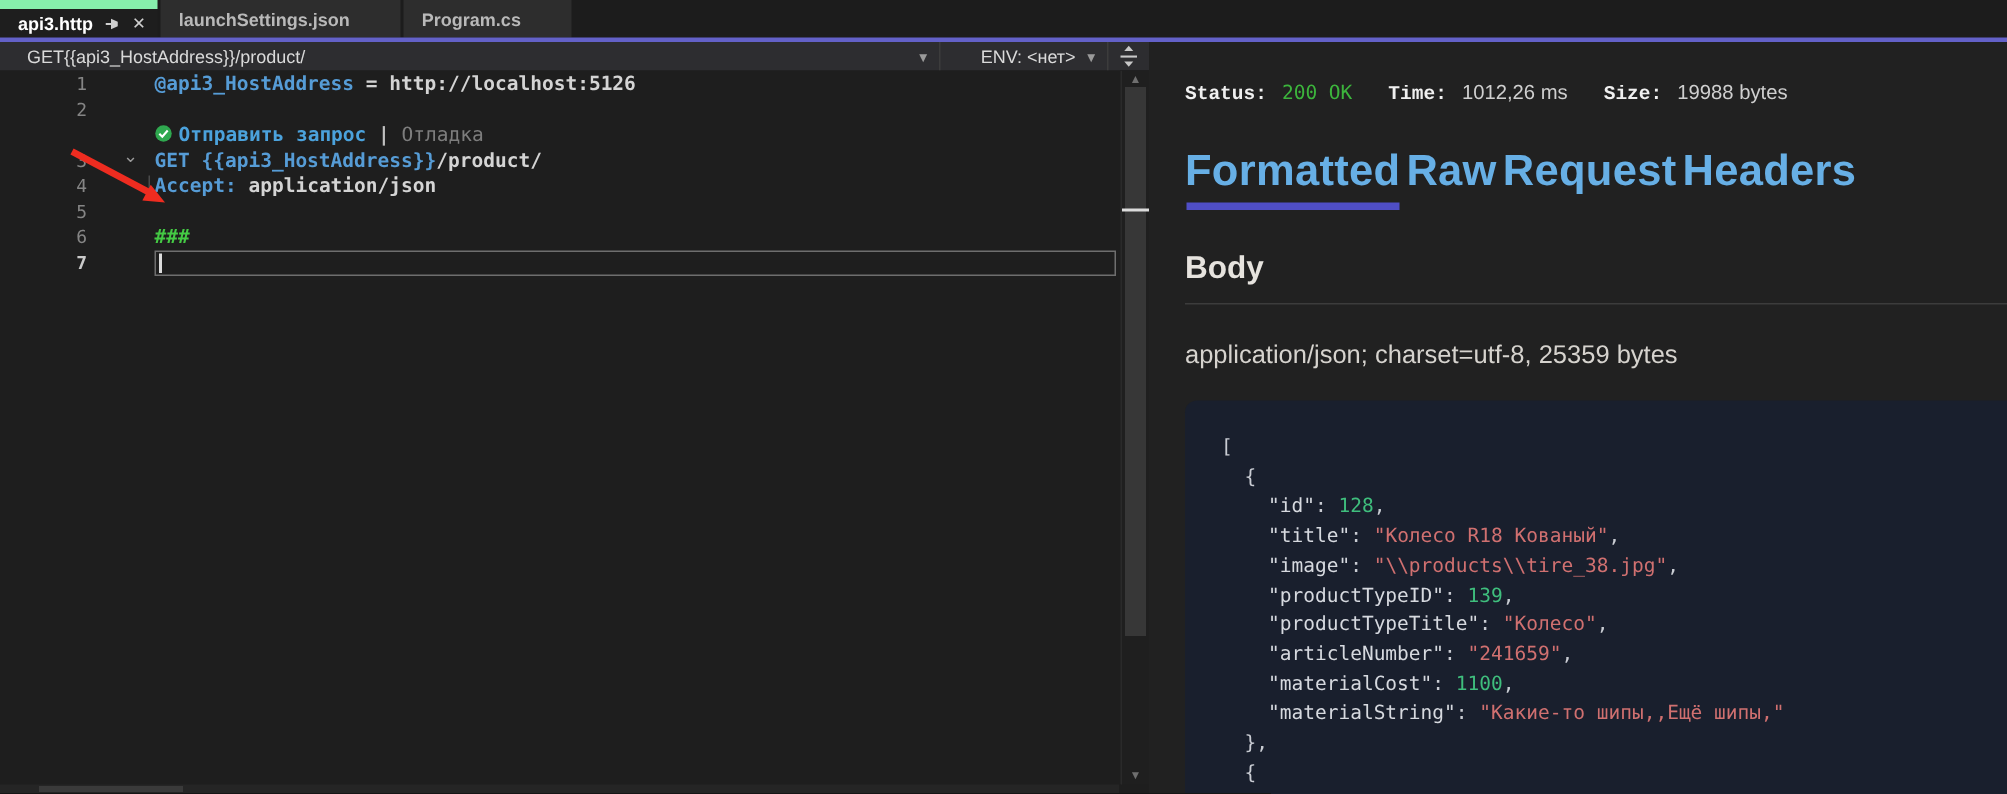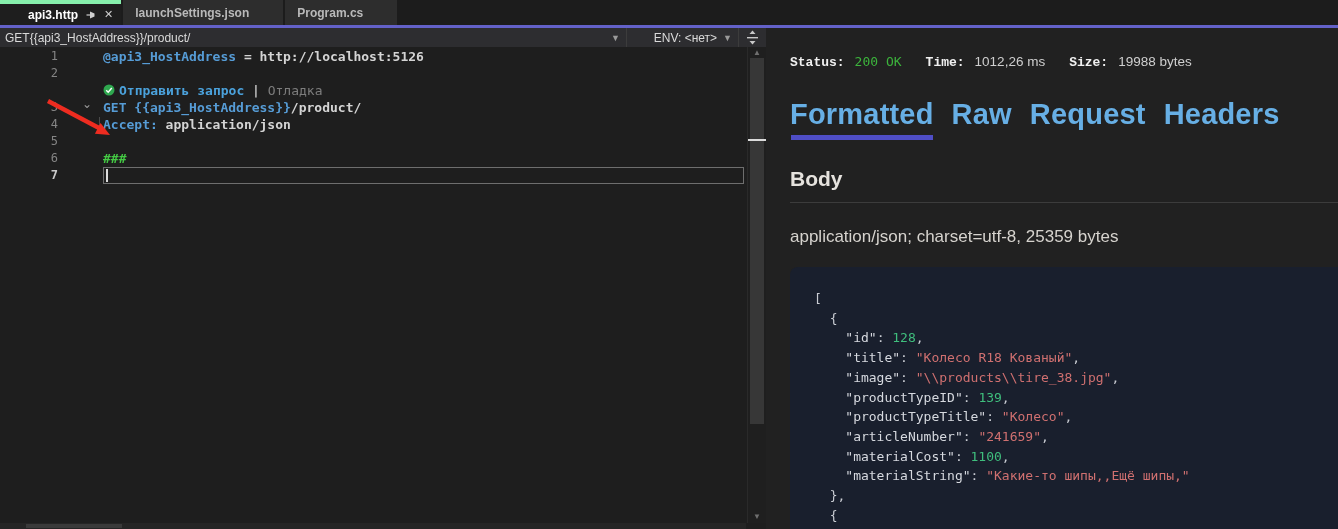--- a/index.html
+++ b/index.html
@@ -9,31 +9,31 @@
     --jsonBg:#191f2d; --jsonPunct:#c9ccd3; --jsonKey:#d6d9df; --jsonString:#d07070; --jsonNumber:#3fbe7d;
   }
   *{margin:0;padding:0;box-sizing:border-box;}
   html,body{background:#111;}
   #window{position:relative;width:1338px;height:529px;background:#1e1e1e;overflow:hidden;
           font-family:"Liberation Sans",sans-serif;}
   
   .tabstrip{position:absolute;left:0;top:0;right:0;height:25px;background:#1c1c1c;display:flex;}
   .accentline{position:absolute;left:0;top:25px;right:0;height:3px;background:var(--accent);}
   .tab{height:25px;display:flex;align-items:center;font-size:12px;margin-right:2px;cursor:default;font-weight:bold;}
-  .tab.active{background:#1e1e1e;border-top:4px solid #86efac;color:#fff;font-weight:bold;
-              padding:0 8px 0 28px;gap:7px;}
+  .tab.active{background:#1e1e1e;border-top:6px solid #86efac;color:#fff;font-weight:bold;
+              padding:0 8px 0 12px;gap:7px;}
   .tab.inactive{background:#2d2d2d;color:#b9b9b9;padding:0 34px 0 12px;}
   .tabicon{display:flex;align-items:center;color:#cfcfcf;}
   .tab .x{font-size:11px;color:#cfcfcf;font-weight:normal;}
   
   .toolbar{position:absolute;left:0;top:28px;width:766px;height:19px;background:#2d2d30;
            display:flex;align-items:stretch;font-size:12px;color:#dadada;}
   .combo{display:flex;align-items:center;}
   .combo .chev{color:#9a9a9a;font-size:9px;margin-left:6px;}
-  .combo.url{flex:1;padding:0 6px 0 5px;border-right:1px solid #3c3c3c;}
+  .combo.url{flex:1;padding:0 6px 0 18px;border-right:1px solid #3c3c3c;}
   .combo.url .lbl{flex:1;white-space:nowrap;overflow:hidden;}
   .combo.env{width:112px;padding:0 6px 0 8px;border-right:1px solid #3c3c3c;text-align:right;}
   .combo.env .lbl{flex:1;white-space:nowrap;}
   .splitbtn{width:27px;display:flex;align-items:center;justify-content:center;color:#c8c8c8;}
   
   .editor{position:absolute;left:0;top:47px;width:766px;bottom:0;background:#1e1e1e;overflow:hidden;}
   .rows{position:absolute;left:0;top:1px;right:22px;}
   .erow{display:flex;height:17px;line-height:17px;white-space:pre;}
   .gut{width:58px;flex:none;text-align:right;font-family:"DejaVu Sans Mono",monospace;
        font-size:12px;color:#858585;}
@@ -58,21 +58,21 @@
   .vsb .thumb{position:absolute;left:2px;right:2px;top:11px;height:366px;background:#373737;}
   .vsb .marker{position:absolute;left:0;right:0;top:92px;height:2px;background:#dcdcdc;}
   .hsb{position:absolute;left:0;right:20px;bottom:0;height:6px;background:#252525;}
   .hsb .thumb{position:absolute;left:26px;width:96px;top:1px;bottom:1px;background:#3a3a3a;}
   
   .rpanel{position:absolute;left:766px;top:28px;right:0;bottom:0;background:#212121;overflow:hidden;}
   .status-row{position:absolute;left:24px;top:26px;display:flex;align-items:baseline;}
   .slabel{font-family:Liberation Mono, monospace;font-weight:bold;font-size:13px;color:#f0f0f0;margin-right:10px;}
   .sval{font-size:13.5px;color:#cfcfcf;margin-right:24px;}
   .sval.green{color:var(--statusGreen);font-family:"DejaVu Sans Mono",monospace;font-size:13px;}
-  .rtabs{position:absolute;left:24px;top:70px;display:flex;gap:18px;font-size:29px;font-weight:600;
+  .rtabs{position:absolute;left:24px;top:70px;display:flex;gap:4px;font-size:29px;font-weight:600;
          color:var(--tabBlue);letter-spacing:0.2px;}
   .rtab{cursor:pointer;position:relative;}
   .rtab.active::after{content:'';position:absolute;left:1px;right:1px;bottom:-9px;height:5px;background:var(--underline);}
   .body-h{position:absolute;left:24px;top:139px;font-size:21px;font-weight:600;color:#e6e3de;}
   .hr{position:absolute;left:24px;right:0;top:174px;height:1px;background:#3c3c3c;}
   .ctype{position:absolute;left:24px;top:199px;font-size:17px;color:#d6d3ce;}
   .jsonblock{position:absolute;left:24px;right:0;top:239px;bottom:0;background:var(--jsonBg);
              border-radius:8px 0 0 0;padding:22px 0 0 24px;overflow:hidden;}
   .jline{font-family:"DejaVu Sans Mono",monospace;font-size:13px;line-height:19.7px;white-space:pre;}
   .jp{color:var(--jsonPunct);} .jk{color:var(--jsonKey);} .js{color:var(--jsonString);} .jn{color:var(--jsonNumber);}

